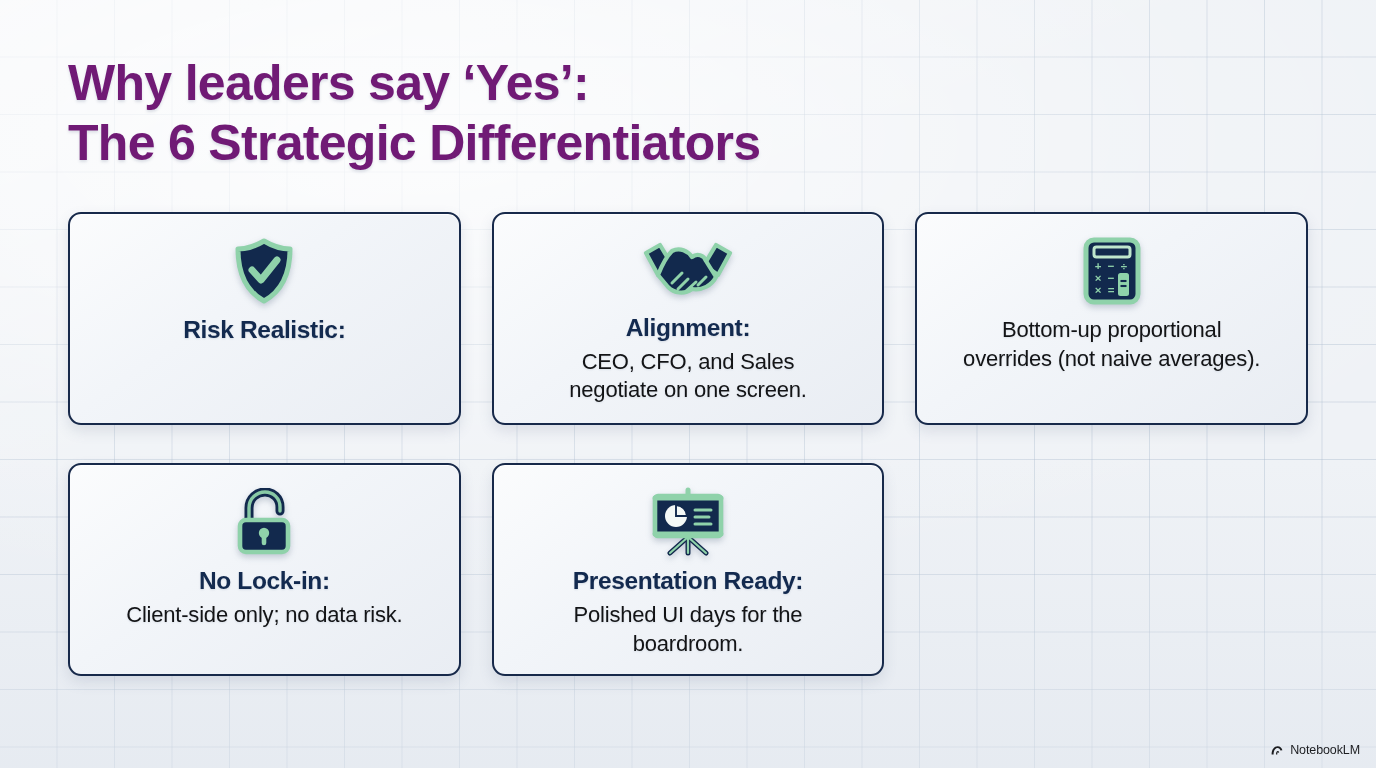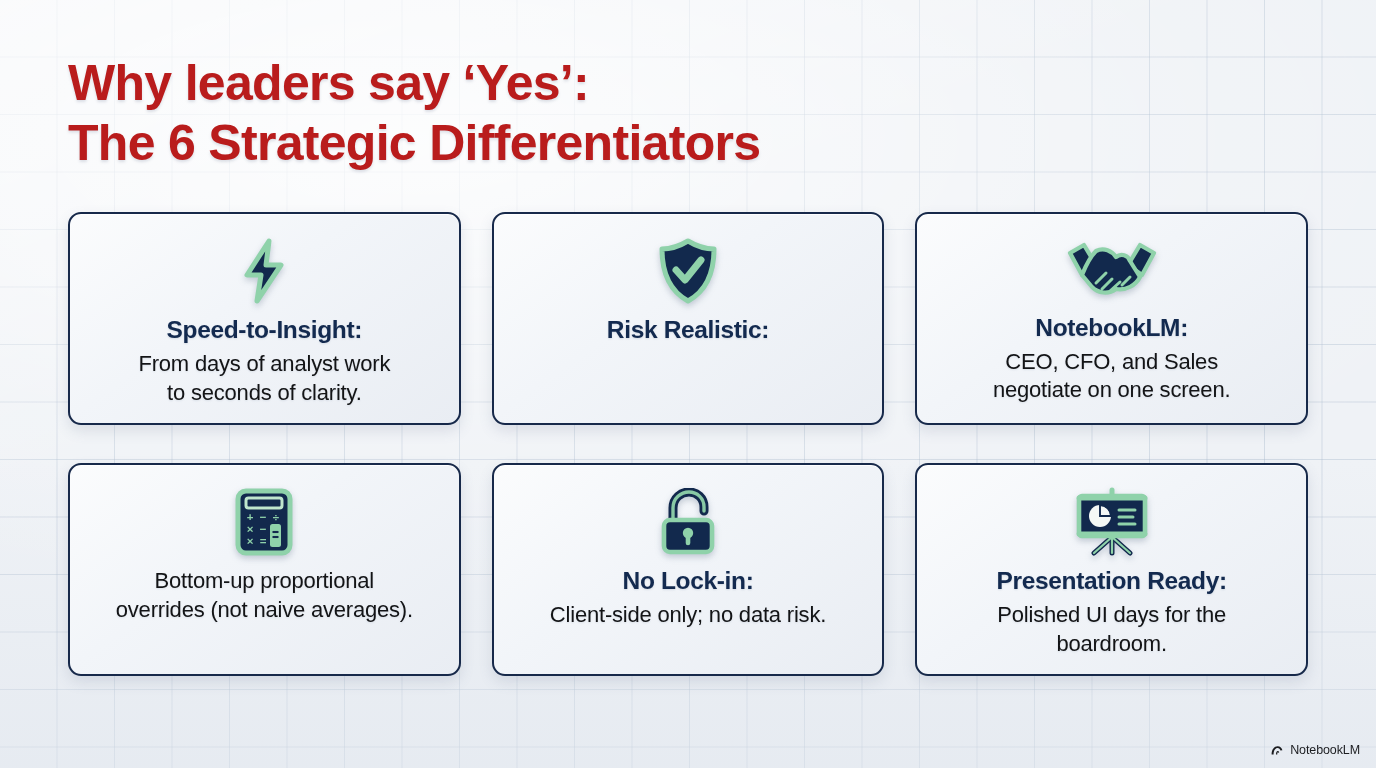--- a/index.html
+++ b/index.html
@@ -42,21 +42,21 @@
     display:flex; flex-direction:column;
   }
 
   
   #page-title {
     margin-top:54px;
     font-size:50px;
     font-weight:bold;
     line-height:1.19;
     letter-spacing:-0.7px;
-    color:#b91c1c;
+    color:#701a75;
     text-shadow:0 2px 3px rgba(110,125,150,0.22);
     white-space:pre-line;
   }
 
   
   #cards {
     margin-top:39px;
     display:grid;
     grid-template-columns:repeat(3, 1fr);
     grid-template-rows:repeat(2, 213px);
@@ -130,30 +130,20 @@
 <div id="grid-bg"></div>
 <div id="grid-sheen"></div>
 
 <div id="slide">
 
   <h1 id="page-title">Why leaders say ‘Yes’:
 The 6 Strategic Differentiators</h1>
 
   <div id="cards">
 
-    <div class="card">
-      <div class="card-icon">
-        <svg width="56" height="66" viewBox="0 0 56 66">
-          <path d="M33 3 L11 37 H25 L21 63 L45 27 H30 L33 3 Z" fill="#12294d" stroke="#8fd2aa" stroke-width="5" stroke-linejoin="round" stroke-linecap="round"></path>
-        </svg>
-      </div>
-      <div class="card-heading">Speed-to-Insight:</div>
-      <div class="card-body">From days of analyst work
-to seconds of clarity.</div>
-    </div>
 
     <div class="card">
       <div class="card-icon">
         <svg width="64" height="66" viewBox="0 0 64 66">
           <path d="M32 3 C22 9 13 11 6 11 C6 32 12 52 32 63 C52 52 58 32 58 11 C51 11 42 9 32 3 Z" fill="#12294d" stroke="#8fd2aa" stroke-width="5" stroke-linejoin="round"></path>
           <path d="M20 32 L29 42 L45 22" fill="none" stroke="#8fd2aa" stroke-width="7" stroke-linecap="round" stroke-linejoin="round"></path>
         </svg>
       </div>
       <div class="card-heading">Risk Realistic:</div>
     </div>
@@ -171,21 +161,21 @@
                      C42 56 32 54 26 48 L16 36 C20 26 24 18 30 12 Z"></path>
           </g>
           <g stroke="#8fd2aa" stroke-width="3" stroke-linecap="round" fill="none">
             <path d="M30 44 L40 34"></path>
             <path d="M36 50 L46 40"></path>
             <path d="M44 52 L54 43"></path>
             <path d="M56 46 L64 38"></path>
           </g>
         </svg>
       </div>
-      <div class="card-heading">NotebookLM:</div>
+      <div class="card-heading">Alignment:</div>
       <div class="card-body">CEO, CFO, and Sales
 negotiate on one screen.</div>
     </div>
 
     <div class="card">
       <div class="card-icon">
         <svg width="58" height="68" viewBox="0 0 58 68">
           <rect x="3" y="3" width="52" height="62" rx="8" fill="#12294d" stroke="#8fd2aa" stroke-width="5"></rect>
           <rect x="11" y="10" width="36" height="10" rx="2.5" fill="none" stroke="#bfe6cd" stroke-width="3"></rect>
           <g fill="#8fd2aa" font-family="'Liberation Sans', sans-serif" font-size="11.5" font-weight="bold" text-anchor="middle">

